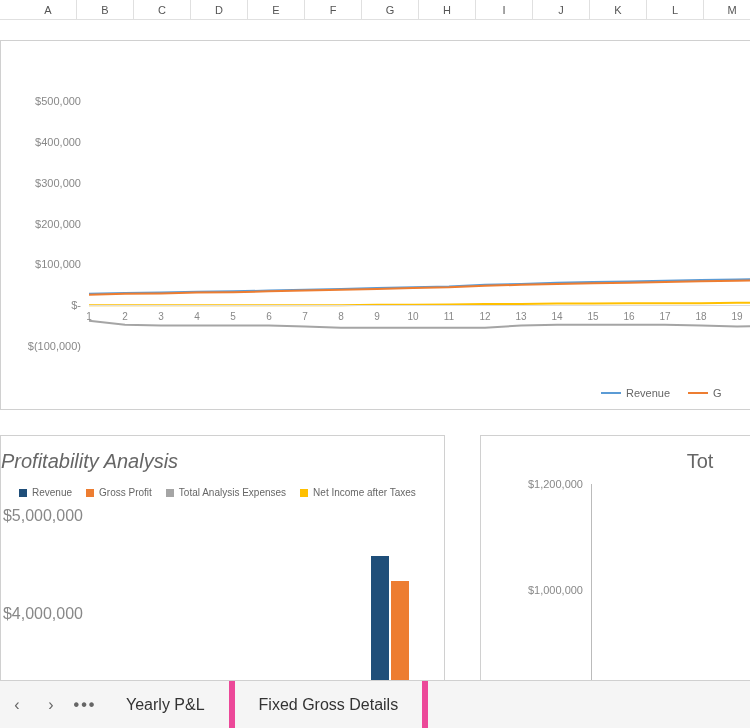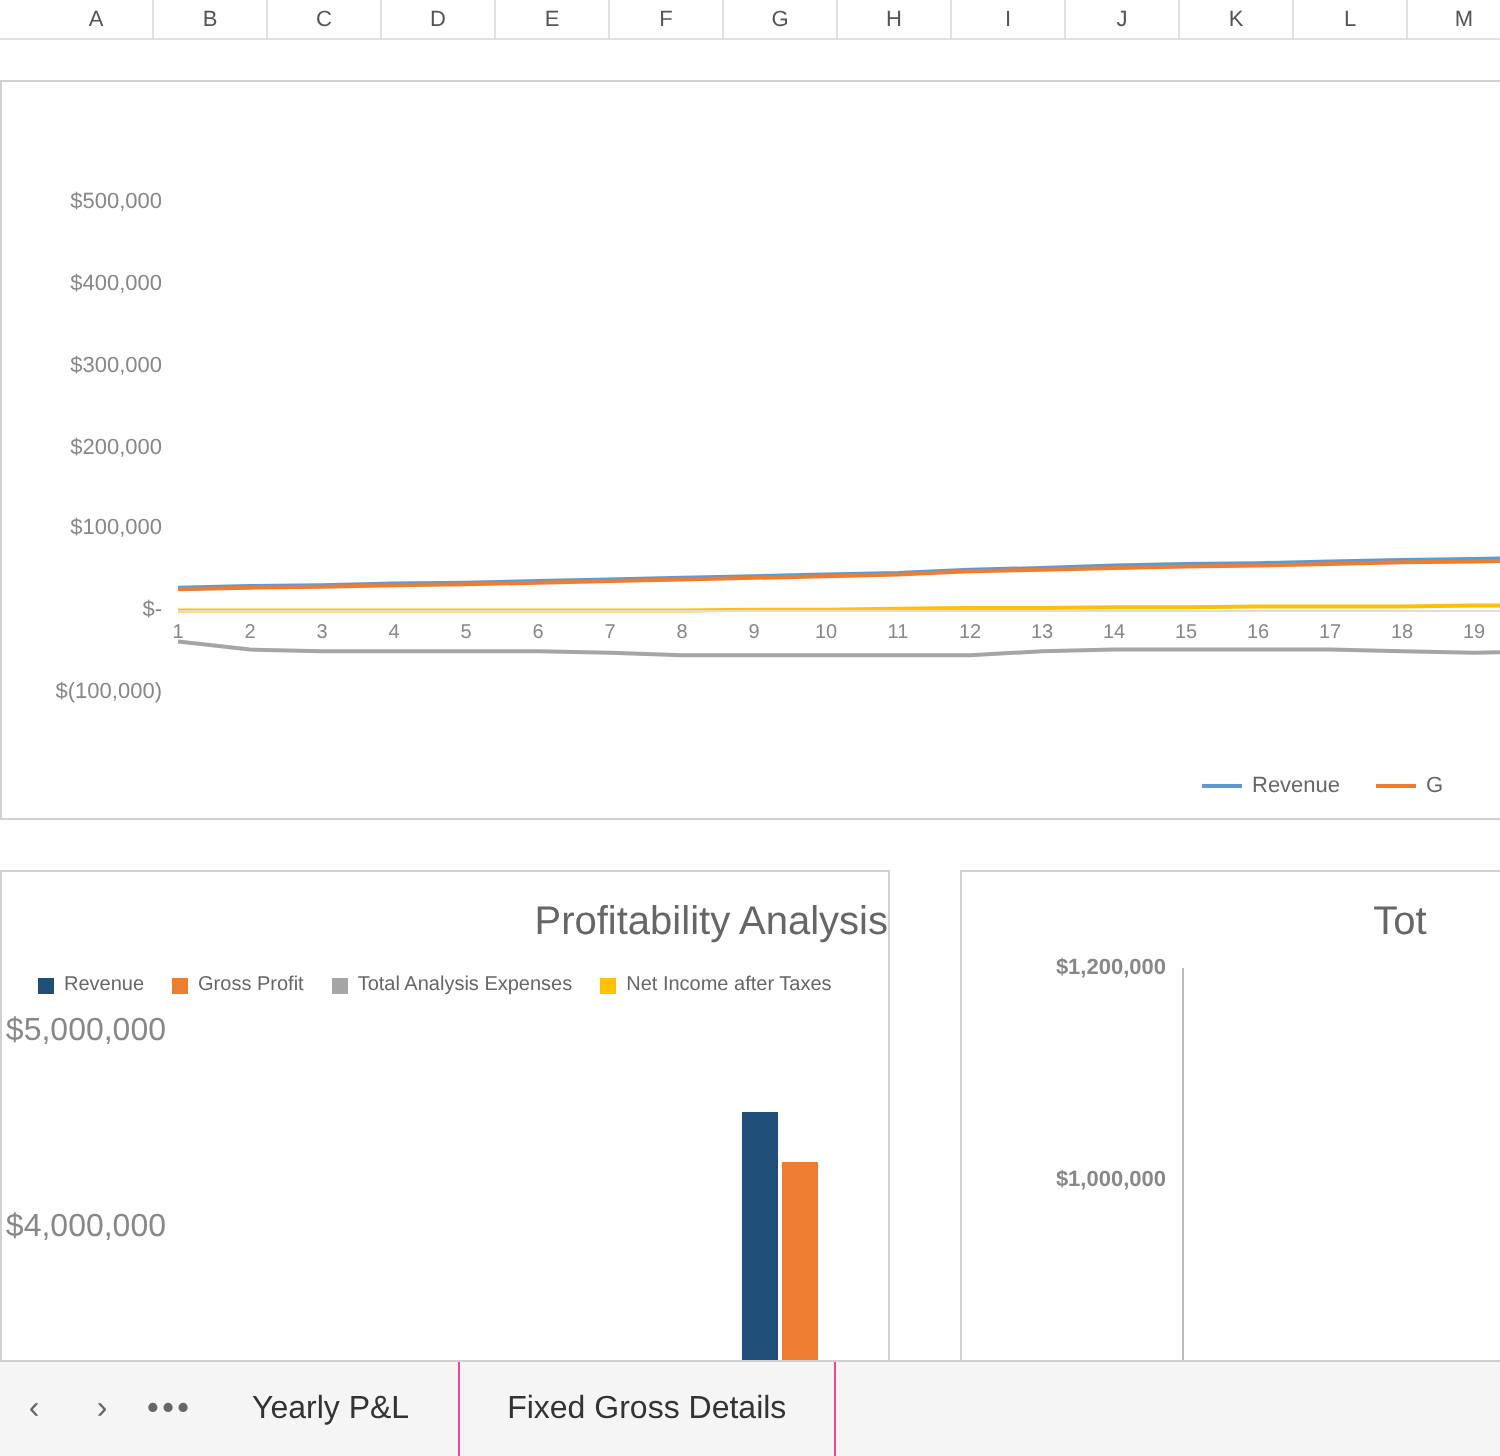--- a/index.html
+++ b/index.html
@@ -85,25 +85,26 @@
   font-size: 11px;
   color: #666;
 }
 .legend-item { display: flex; align-items: center; gap: 5px; }
 .legend-swatch-line { width: 20px; height: 2px; }
 .legend-swatch-box { width: 8px; height: 8px; }
 
 
 .chart2 { left: 0; top: 415px; width: 445px; height: 400px; }
 .chart2-title {
-  text-align: right;
+  text-align: left;
   font-size: 20px;
   color: #666;
   font-weight: 400;
   margin-top: 14px;
+  font-style: italic;
 }
 .chart2-legend {
   display: flex;
   justify-content: flex-start;
   gap: 14px;
   font-size: 10px;
   color: #666;
   margin: 14px 12px 6px 18px;
 }
 .chart2 .plot2 {
@@ -139,21 +140,20 @@
   width: 300px;
   height: 280px;
 }
 .y3-tick {
   position: absolute;
   right: 100%;
   margin-right: 8px;
   font-size: 11px;
   color: #888;
   transform: translateY(-50%);
-  font-weight: bold;
 }
 .plot3 .vax {
   position: absolute;
   left: 0;
   top: 0;
   bottom: 0;
   width: 1px;
   background: #bbb;
 }
 
@@ -179,21 +179,21 @@
   justify-content: center;
   color: #666;
   cursor: pointer;
 }
 .dots { letter-spacing: 2px; font-weight: bold; }
 .tab {
   padding: 0 24px;
   height: 48px;
   display: flex;
   align-items: center;
-  border-right: 1px solid #ec4899;
+  border-right: 6px solid #ec4899;
   cursor: pointer;
 }
 .tab:first-of-type { border-left: 1px solid #d0d0d0; margin-left: 10px; }
 
 svg.line-plot { width: 100%; height: 100%; overflow: visible; }
 </style>
 </head>
 <body>
 
 <div class="col-headers">

